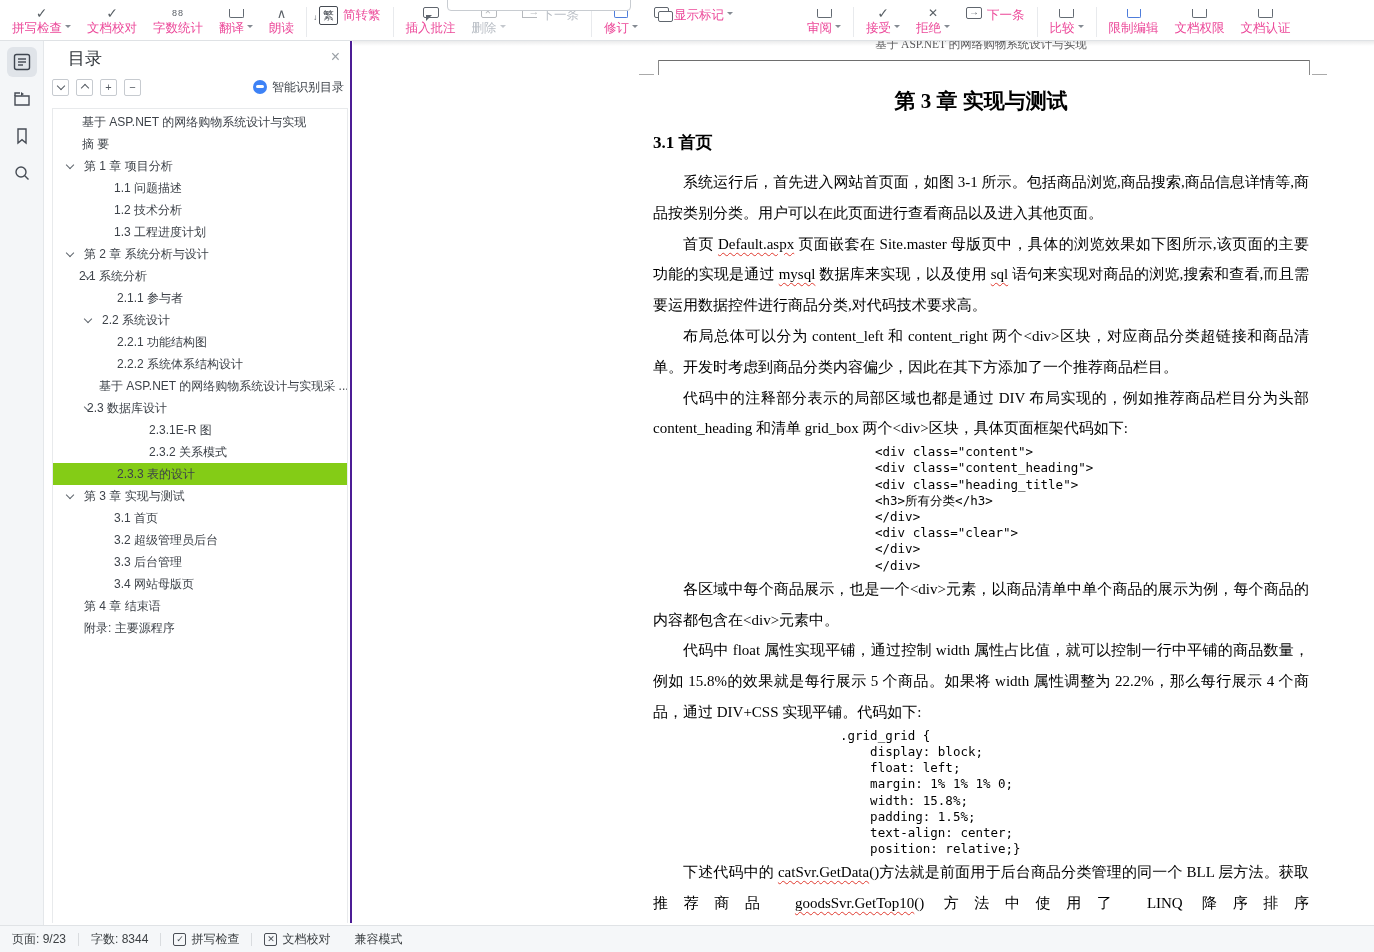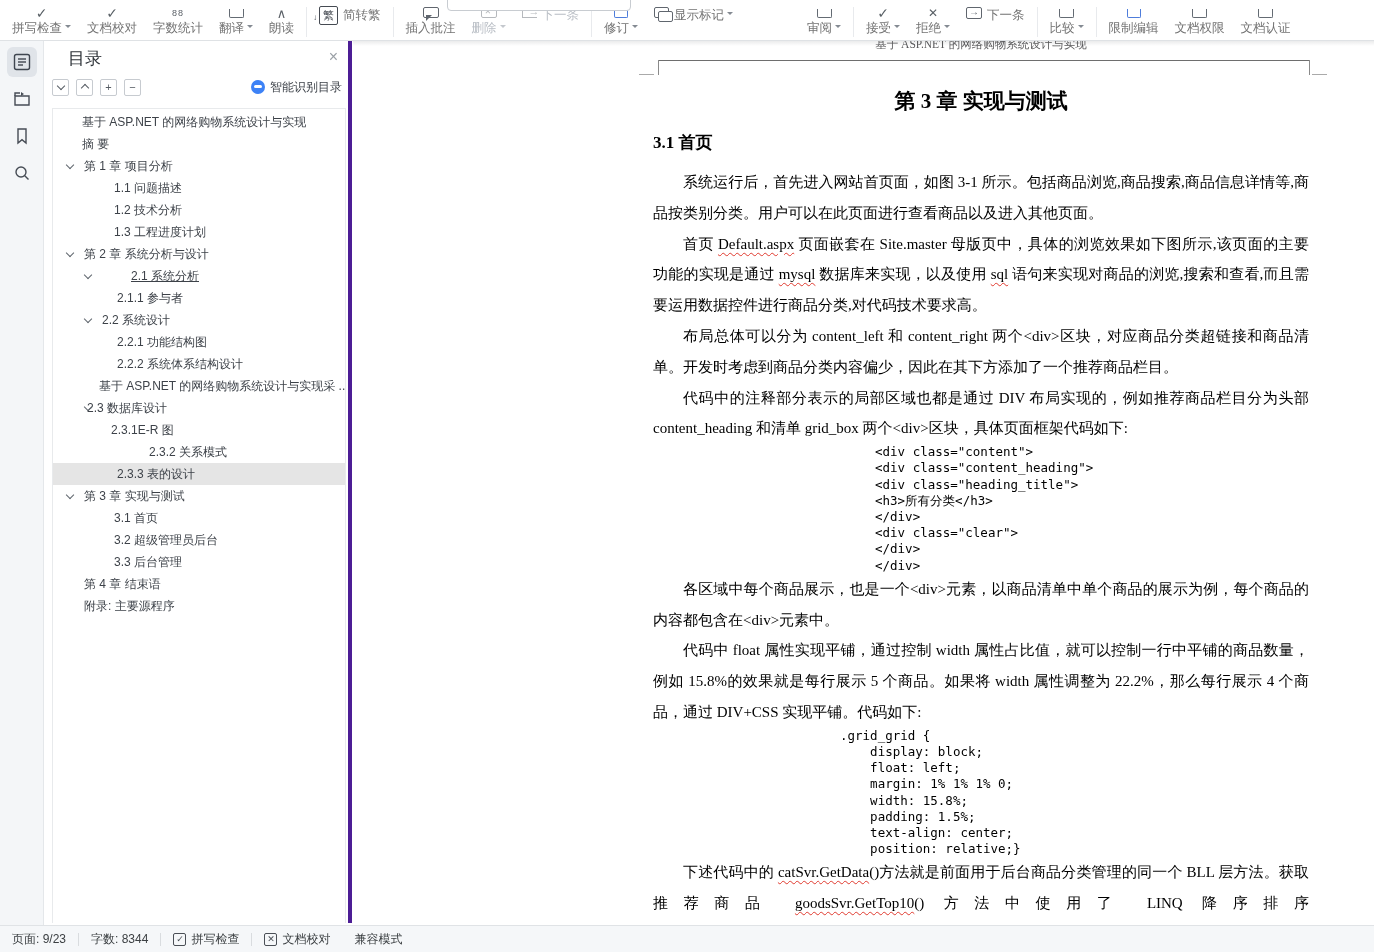--- a/index.html
+++ b/index.html
@@ -4,21 +4,21 @@
 <style>
   html,body{margin:0;padding:0;width:1374px;height:952px;overflow:hidden;background:#fff;
     font-family:"Liberation Sans",sans-serif;}
   
   .toolbar{position:absolute;left:0;top:0;width:1374px;height:41px;background:#fff;
     border-bottom:1px solid #dfe2e5;display:flex;align-items:flex-end;padding-left:4px;
     box-sizing:border-box;overflow:hidden;z-index:5;}
   .tbtn{display:flex;flex-direction:column;align-items:center;justify-content:flex-end;
     height:41px;padding:0 8px 5px;box-sizing:border-box;cursor:pointer;color:#3f444a;}
   .tbtn.horiz{flex-direction:row;align-items:center;gap:5px;padding-bottom:9px;}
-  .tlb{font-size:12.5px;line-height:14px;white-space:nowrap;color:#737373;}
+  .tlb{font-size:12.5px;line-height:14px;white-space:nowrap;color:#ec4899;}
   .dis .tlb{color:#b9bec5;}
   .dis .tic{opacity:.45;}
   .caret{display:inline-block;width:0;height:0;border:3.5px solid transparent;
     border-top-color:#848a92;margin-left:3px;vertical-align:1px;}
   .dis .caret{border-top-color:#c4c8cd;}
   .tsep{width:1px;height:30px;background:#e8eaed;margin:0 4px 3px;align-self:flex-end;}
   .tic{display:block;position:relative;margin-bottom:3px;margin-top:-2px;}
   .ic-check::before{content:"✓";font-size:14px;line-height:9px;display:block;color:#596066;margin-top:-5px;}
   .ic-x::before{content:"✕";font-size:12px;line-height:9px;display:block;color:#596066;margin-top:-4px;}
   .ic-count::before{content:"88";font-size:9px;letter-spacing:1px;line-height:9px;display:block;color:#5a6067;margin-top:-2px;}
@@ -44,40 +44,40 @@
     border:1px solid #c8ccd1;border-radius:4px;background:#fff;}
   
   .rail{position:absolute;left:0;top:41px;width:44px;bottom:27px;background:#f4f6f8;
     border-right:1px solid #e4e7ea;box-sizing:border-box;}
   .rail-item{width:30px;height:30px;margin:6px auto 7px;display:flex;align-items:center;
     justify-content:center;border-radius:6px;cursor:pointer;}
   .rail-item.active{background:#e0e4e9;}
   .rail svg{display:block;}
   
   .sidebar{position:absolute;left:44px;top:41px;width:308px;bottom:29px;background:#fff;
-    border-right:4px solid #4c1d95;box-sizing:border-box;}
+    border-right:2px solid #4c1d95;box-sizing:border-box;}
   .sb-title{position:absolute;left:24px;top:6px;font-size:17px;color:#2b3036;}
   .sb-close{position:absolute;right:10px;top:8px;font-size:16px;color:#9aa0a6;cursor:pointer;line-height:16px;}
   .sb-tools{position:absolute;left:8px;top:36px;right:4px;height:20px;display:flex;align-items:center;}
   .sq-btn{width:17px;height:17px;border:1px solid #c7cbd0;border-radius:2px;margin-right:7px;
     display:flex;align-items:center;justify-content:center;color:#565c63;cursor:pointer;
     background:#fff;box-sizing:border-box;}
   .sq-btn .chev{width:5px;height:5px;border-right:1.3px solid #565c63;border-bottom:1.3px solid #565c63;
     transform:rotate(45deg);margin-top:-2px;}
   .sq-btn .chev.up{transform:rotate(-135deg);margin-top:2px;}
   .sq-btn .pm{font-size:11px;line-height:11px;}
   .smart{margin-left:auto;display:flex;align-items:center;gap:5px;font-size:12px;color:#3e434a;cursor:pointer;padding-right:2px;}
   .smart-ic{width:14px;height:14px;border-radius:50%;background:#3d82f6;position:relative;}
   .smart-ic::after{content:"";position:absolute;left:3px;top:5px;width:8px;height:3px;
     border-radius:2px;background:#fff;}
   .toc-box{position:absolute;left:8px;top:67px;right:2px;bottom:0;
     border:1px solid #e8eaec;border-bottom:none;box-sizing:border-box;padding-top:2px;overflow:hidden;}
   .trow{position:relative;height:22px;line-height:22px;font-size:12px;color:#3d4249;
     white-space:nowrap;cursor:pointer;}
-  .trow.sel{background:#e5e5e5;}
+  .trow.sel{background:#84cc16;}
   .tchev{position:absolute;top:7px;width:5px;height:5px;border-right:1.3px solid #5f666d;
     border-bottom:1.3px solid #5f666d;transform:rotate(45deg);}
   .tlabel{display:inline-block;overflow:hidden;text-overflow:ellipsis;max-width:290px;}
   
   .doc{position:absolute;left:353px;top:41px;right:0;bottom:27px;background:#fff;overflow:hidden;}
   .docshadow{position:absolute;left:0;top:0;right:0;height:5px;
     background:linear-gradient(to bottom,rgba(60,64,70,.10),rgba(60,64,70,0));}
   .runhead{position:absolute;left:300px;width:656px;top:-4px;height:17px;overflow:hidden;
     text-align:center;font-family:"Liberation Serif",serif;font-size:11.5px;color:#58585a;}
   .hline{position:absolute;left:305px;top:19px;width:652px;height:1px;background:#6e6e6e;}
@@ -257,34 +257,35 @@
     </div>
   </div>
   <div class="toc-box" id="toc-list">
       <div class="trow"><span class="tlabel" style="margin-left: 29px;">基于 ASP.NET 的网络购物系统设计与实现</span></div>
       <div class="trow"><span class="tlabel" style="margin-left: 29px;">摘  要</span></div>
       <div class="trow"><span class="tchev" style="left: 14px;"></span><span class="tlabel" style="margin-left: 31px;">第 1 章 项目分析</span></div>
       <div class="trow"><span class="tlabel" style="margin-left: 61px;">1.1 问题描述</span></div>
       <div class="trow"><span class="tlabel" style="margin-left: 61px;">1.2 技术分析</span></div>
       <div class="trow"><span class="tlabel" style="margin-left: 61px; text-align: center;">1.3 工程进度计划</span></div>
       <div class="trow"><span class="tchev" style="left: 14px;"></span><span class="tlabel" style="margin-left: 31px;">第 2 章 系统分析与设计</span></div>
-      <div class="trow"><span class="tchev" style="left: 32px;"></span><span class="tlabel" style="margin-left: 78px; text-decoration: underline;">2.1 系统分析</span></div>
+      <div class="trow"><span class="tchev" style="left: 32px;"></span><span class="tlabel" style="margin-left: 26px;">2.1 系统分析</span></div>
       <div class="trow"><span class="tlabel" style="margin-left: 64px;">2.1.1 参与者</span></div>
       <div class="trow"><span class="tchev" style="left: 32px;"></span><span class="tlabel" style="margin-left: 49px;">2.2 系统设计</span></div>
       <div class="trow"><span class="tlabel" style="margin-left: 64px;">2.2.1 功能结构图</span></div>
       <div class="trow"><span class="tlabel" style="margin-left: 64px;">2.2.2 系统体系结构设计</span></div>
       <div class="trow"><span class="tlabel" style="margin-left: 46px;">基于 ASP.NET 的网络购物系统设计与实现采 ...</span></div>
       <div class="trow"><span class="tchev" style="left: 32px;"></span><span class="tlabel" style="margin-left: 34px;">2.3 数据库设计</span></div>
-      <div class="trow"><span class="tlabel" style="margin-left: 58px;">2.3.1E-R 图</span></div>
+      <div class="trow"><span class="tlabel" style="margin-left: 96px;">2.3.1E-R 图</span></div>
       <div class="trow"><span class="tlabel" style="margin-left: 96px;">2.3.2 关系模式</span></div>
       <div class="trow sel"><span class="tlabel" style="margin-left: 64px;">2.3.3 表的设计</span></div>
       <div class="trow"><span class="tchev" style="left: 14px;"></span><span class="tlabel" style="margin-left: 31px;">第 3 章 实现与测试</span></div>
       <div class="trow"><span class="tlabel" style="margin-left: 61px;">3.1 首页</span></div>
       <div class="trow"><span class="tlabel" style="margin-left: 61px;">3.2 超级管理员后台</span></div>
       <div class="trow"><span class="tlabel" style="margin-left: 61px;">3.3 后台管理</span></div>
+      <div class="trow"><span class="tlabel" style="margin-left: 61px;">3.4 网站母版页</span></div>
       <div class="trow"><span class="tlabel" style="margin-left: 31px;">第 4 章 结束语</span></div>
       <div class="trow"><span class="tlabel" style="margin-left: 31px;">附录: 主要源程序</span></div>
     </div>
 </div>
 
 <div class="doc">
   <div class="docshadow"></div>
   <div class="runhead">基于 ASP.NET 的网络购物系统设计与实现</div>
   <div class="hline"></div>
   <div class="htickL"></div>

